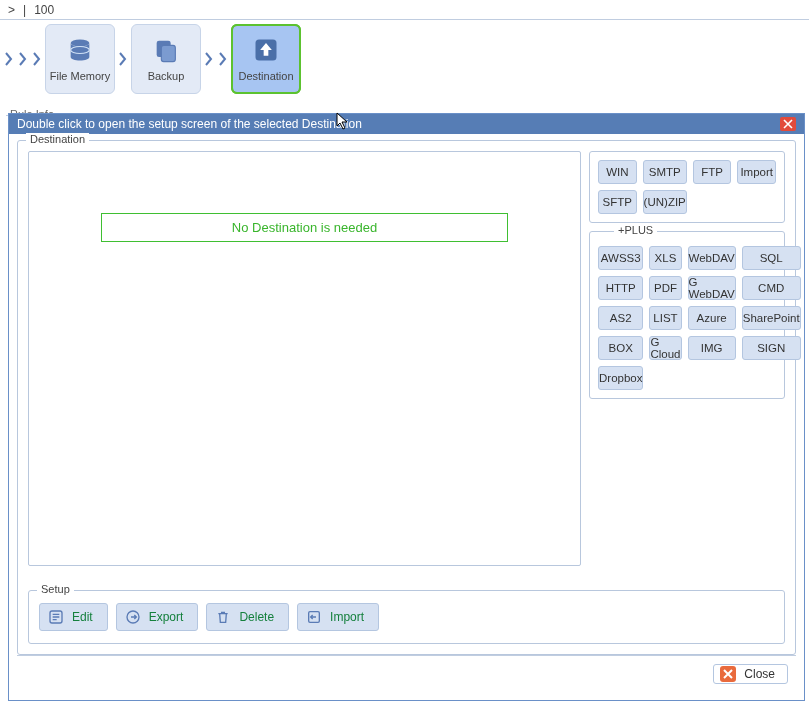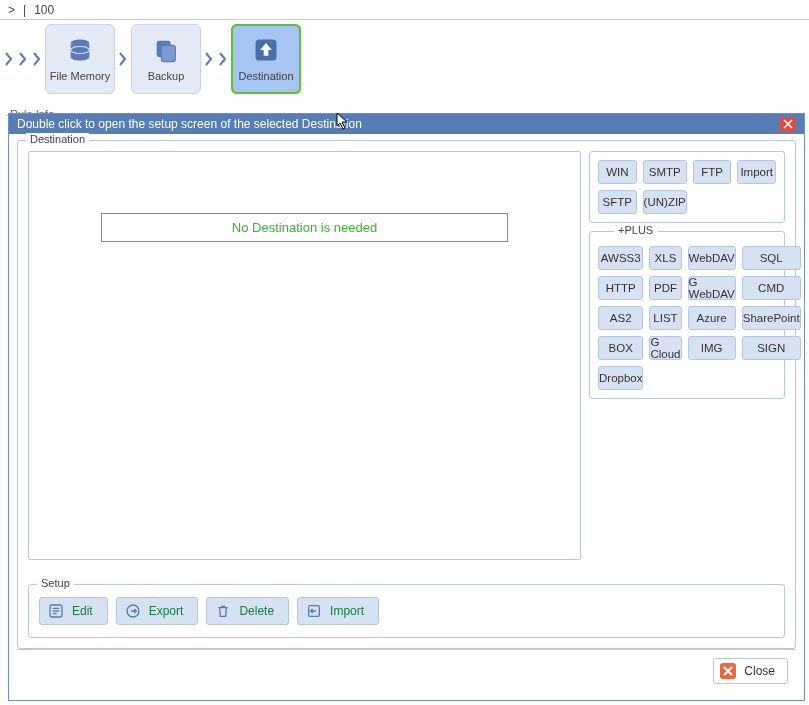--- a/index.html
+++ b/index.html
@@ -219,21 +219,21 @@
     padding: 8px;
     display: flex;
     justify-content: flex-end;
     gap: 8px;
     align-items: center;
   }
   .close-btn {
     background: #fff;
     border: 1px solid #b4c6e0;
     border-radius: 3px;
-    height: 26px;
+    height: 20px;
     padding: 0 12px 0 6px;
     font-size: 12px;
     cursor: pointer;
     display: flex;
     align-items: center;
     gap: 8px;
   }
   .close-btn .sq {
     width: 16px; height: 16px;
     background: #e96a3c;

